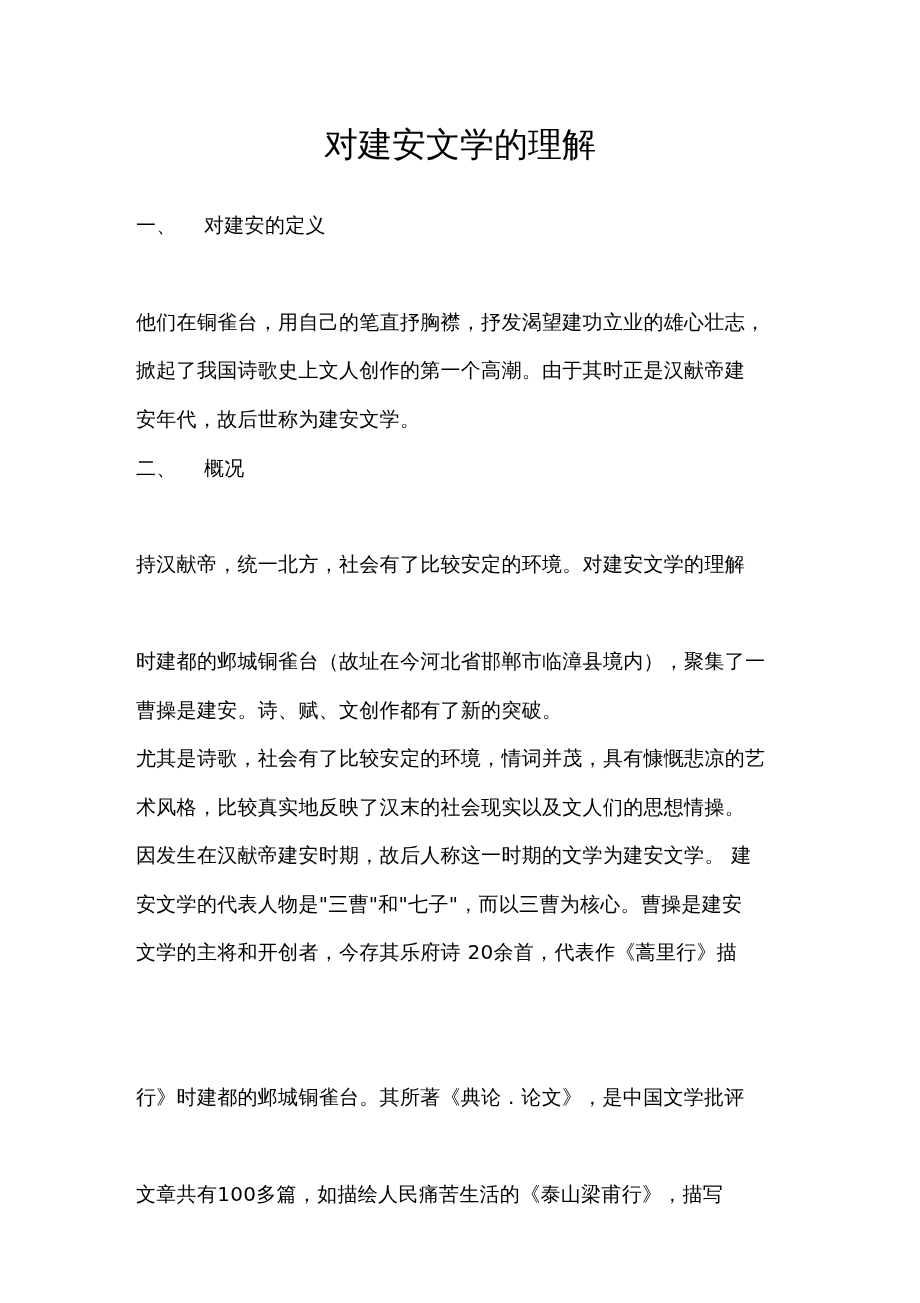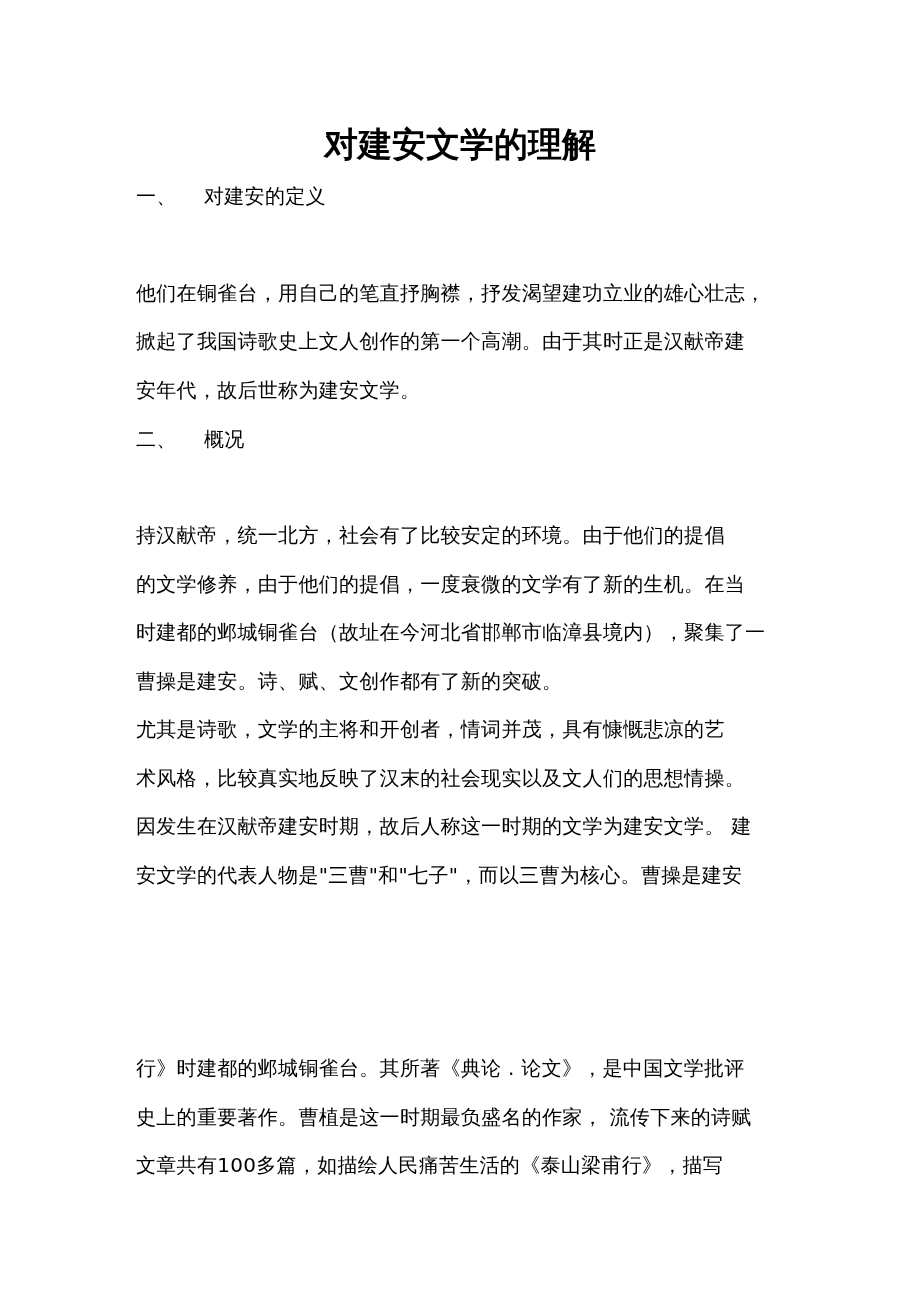--- a/index.html
+++ b/index.html
@@ -1,44 +1,43 @@
 <!DOCTYPE html>
 <html><head>
 <meta charset="utf-8">
 <style>
   html, body { margin: 0; padding: 0; background: #ffffff; }
   body { width: 920px; height: 1303px; position: relative; overflow: hidden;
          font-family: "DejaVu Sans", "Liberation Sans", sans-serif; color: #000; }
   .page { position: absolute; left: 0; top: 0; width: 920px; height: 1303px; }
   .title { position: absolute; left: 0; width: 920px; top: 122px; text-align: center;
-           font-size: 34px; line-height: 44px; letter-spacing: 0px; font-weight: bold; }
+           font-size: 34px; line-height: 44px; letter-spacing: 0px; }
   .line { position: absolute; left: 136px; font-size: 20px; line-height: 28px;
-          white-space: nowrap; letter-spacing: 0.3px; }
+          white-space: nowrap; letter-spacing: 0.3px; margin-top: 29px; }
   .heading .num { display: inline-block; width: 68px; }
 </style>
 </head>
 <body>
 
 <div class="page">
   <div class="title">对建安文学的理解</div>
 
   <div class="line heading" style="top:182px">
     <span class="num">一、</span><span>对建安的定义</span>
   </div>
   <div class="line" style="top:327px">掀起了我国诗歌史上文人创作的第一个高潮。由于其时正是汉献帝建</div>
   <div class="line" style="top:279px">他们在铜雀台，用自己的笔直抒胸襟，抒发渴望建功立业的雄心壮志，</div>
   <div class="line" style="top:376px">安年代，故后世称为建安文学。</div>
 
   <div class="line heading" style="top:425px">
     <span class="num">二、</span><span>概况</span>
   </div>
-  <div class="line" style="top:521px">持汉献帝，统一北方，社会有了比较安定的环境。由于他们的提倡</div>
-  <div class="line" style="top:570px">的文学修养，由于他们的提倡，一度衰微的文学有了新的生机。在当</div>
+  <div class="line" style="top:521px">持汉献帝，统一北方，社会有了比较安定的环境。对建安文学的理解</div>
   <div class="line" style="top:618px">时建都的邺城铜雀台（故址在今河北省邯郸市临漳县境内），聚集了一</div>
   <div class="line" style="top:667px">曹操是建安。诗、赋、文创作都有了新的突破。</div>
-  <div class="line" style="top:715px">尤其是诗歌，文学的主将和开创者，情词并茂，具有慷慨悲凉的艺</div>
+  <div class="line" style="top:715px">尤其是诗歌，社会有了比较安定的环境，情词并茂，具有慷慨悲凉的艺</div>
   <div class="line" style="top:812px">因发生在汉献帝建安时期，故后人称这一时期的文学为建安文学。 建</div>
   <div class="line" style="top:764px">术风格，比较真实地反映了汉末的社会现实以及文人们的思想情操。</div>
   <div class="line" style="top:861px">安文学的代表人物是"三曹"和"七子"，而以三曹为核心。曹操是建安</div>
+  <div class="line" style="top:909px">文学的主将和开创者，今存其乐府诗 20余首，代表作《蒿里行》描</div>
   <div class="line" style="top:1054px">行》时建都的邺城铜雀台。其所著《典论 . 论文》，是中国文学批评</div>
-  <div class="line" style="top:1103px">史上的重要著作。曹植是这一时期最负盛名的作家， 流传下来的诗赋</div>
   <div class="line" style="top:1151px">文章共有100多篇，如描绘人民痛苦生活的《泰山梁甫行》，描写</div>
 </div>
 
 </body></html>

